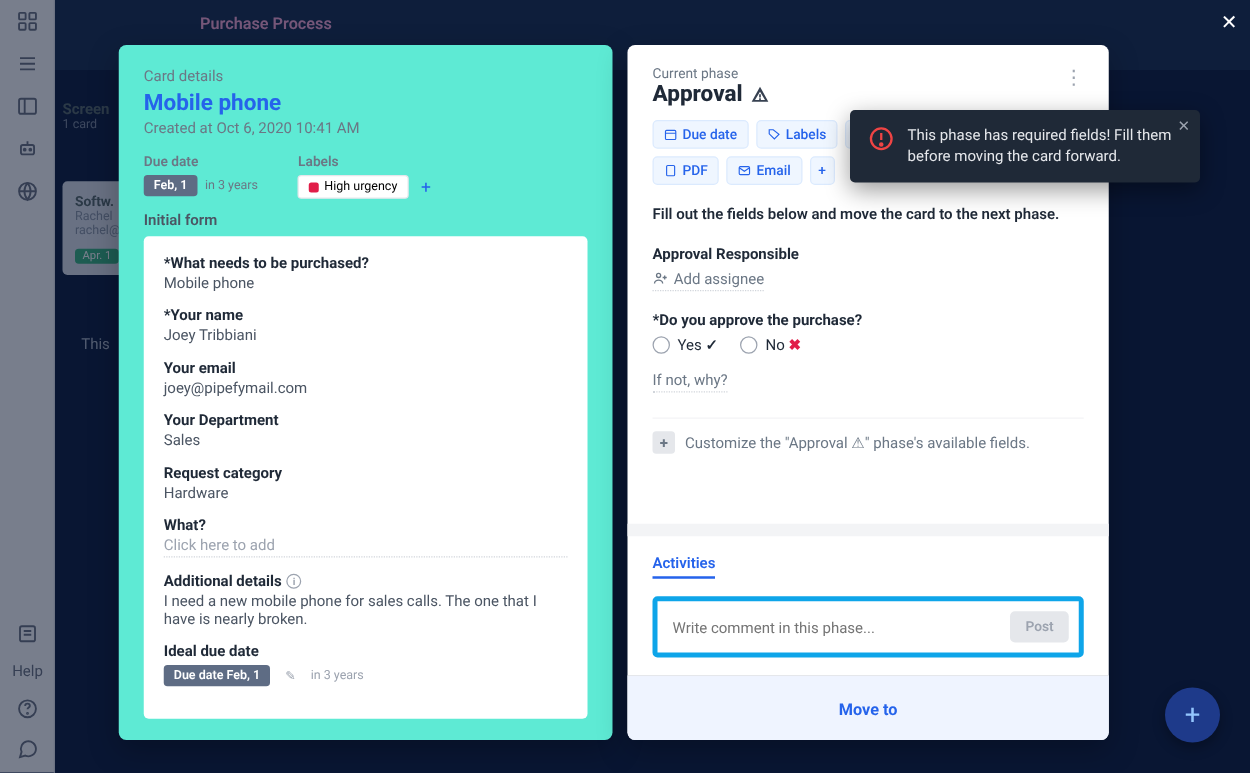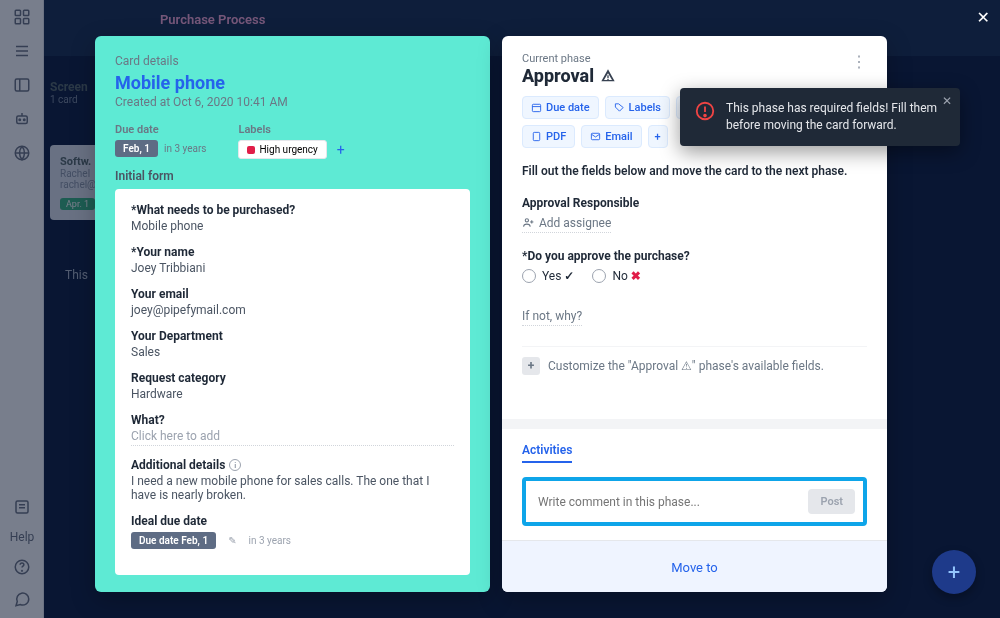--- a/index.html
+++ b/index.html
@@ -61,38 +61,38 @@
 
 .rp-actions { padding: 0 20px; display: flex; flex-wrap: wrap; gap: 6px; margin-bottom: 10px; }
 .act-btn { border:1px solid #dbeafe; background:#eff6ff; color:#2563eb; font-size:11px; padding:4px 8px; border-radius:4px; display:flex; align-items:center; gap:4px; cursor:pointer; font-weight:500;}
 .act-btn svg { width:11px; height:11px; }
 .act-btn.more { padding: 4px 6px; }
 
 .rp-body { padding: 6px 20px; flex: 1; }
 .instruction { font-size: 12px; font-weight:600; color:#1f2937; margin-bottom: 18px; }
 .approver-label { font-size:12px; font-weight:700; color:#1f2937; margin-bottom:4px;}
 .add-assignee { font-size:12px; color:#6b7785; border-bottom:1px dotted #d1d5db; display:inline-flex; align-items:center; gap:4px; padding-bottom:2px; cursor:pointer;}
-.radio-row { display:flex; gap:18px; margin-top:6px; margin-bottom:22px;}
+.radio-row { display:flex; gap:18px; margin-top:6px; margin-bottom:10px;}
 .radio-opt { display:flex; align-items:center; gap:6px; font-size:12px; color:#1f2937; cursor:pointer;}
 .radio-circle { width:14px; height:14px; border:1.5px solid #9ca3af; border-radius:50%;}
 .why { font-size:12px; color:#6b7785; border-bottom:1px dotted #d1d5db; padding-bottom:2px; display:inline-block; cursor:pointer; margin-bottom:20px;}
 
 .customize { display:flex; align-items:center; gap:8px; font-size:12px; color:#6b7785; border-top:1px solid #f3f4f6; padding-top:10px;}
 .customize .plus-sq { width:18px; height:18px; background:#e5e7eb; color:#6b7785; border-radius:3px; display:flex;align-items:center;justify-content:center; font-weight:700; cursor:pointer;}
 
 .rp-divider { height:10px; background:#f3f4f6; margin-top:8px;}
 
 .activities-area { padding: 10px 20px 14px; }
 .tab-activities { font-size:12px; color:#2563eb; font-weight:600; border-bottom:2px solid #2563eb; padding-bottom:4px; display:inline-block; cursor:pointer;}
 .comment-box { margin-top:14px; border:4px solid #0ea5e9; border-radius:4px; display:flex; align-items:center; padding:8px 8px 8px 12px; }
 .comment-box input { border:none; outline:none; flex:1; font-size:12px; color:#374151;}
 .post-btn { background:#e5e7eb; color:#9ca3af; font-size:11px; font-weight:600; padding:6px 12px; border-radius:4px; cursor:pointer;}
 
 .move-bar { background:#eff4ff; padding:16px; text-align:center; border-top:1px solid #e5e7eb; border-radius:0 0 6px 6px;}
-.move-bar span { font-size:13px; font-weight:400; color:#2563eb; cursor:pointer;}
+.move-bar span { font-size:13px; font-weight:700; color:#2563eb; cursor:pointer;}
 
 
 .close-x { position:absolute; top:8px; right:10px; color:#fff; font-size:16px; cursor:pointer; z-index:50;}
 
 
 .toast { position:absolute; right:40px; top:88px; width:280px; background:#1f2937; border-radius:4px; padding:12px 14px; display:flex; gap:10px; box-shadow:0 6px 20px rgba(0,0,0,0.4); z-index:60;}
 .toast-icon { width:22px; height:22px; color:#ef4444; flex-shrink:0;}
 .toast-text { font-size:12px; color:#e5e7eb; line-height:1.4;}
 .toast-close { position:absolute; top:6px; right:8px; color:#9ca3af; font-size:12px; cursor:pointer;}
 

